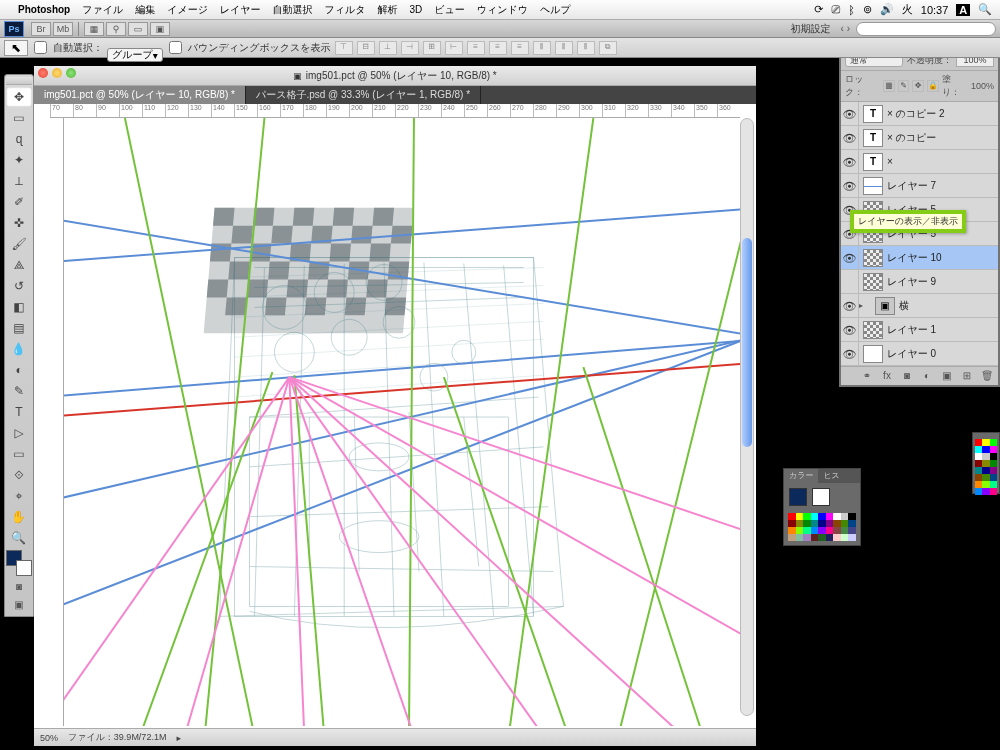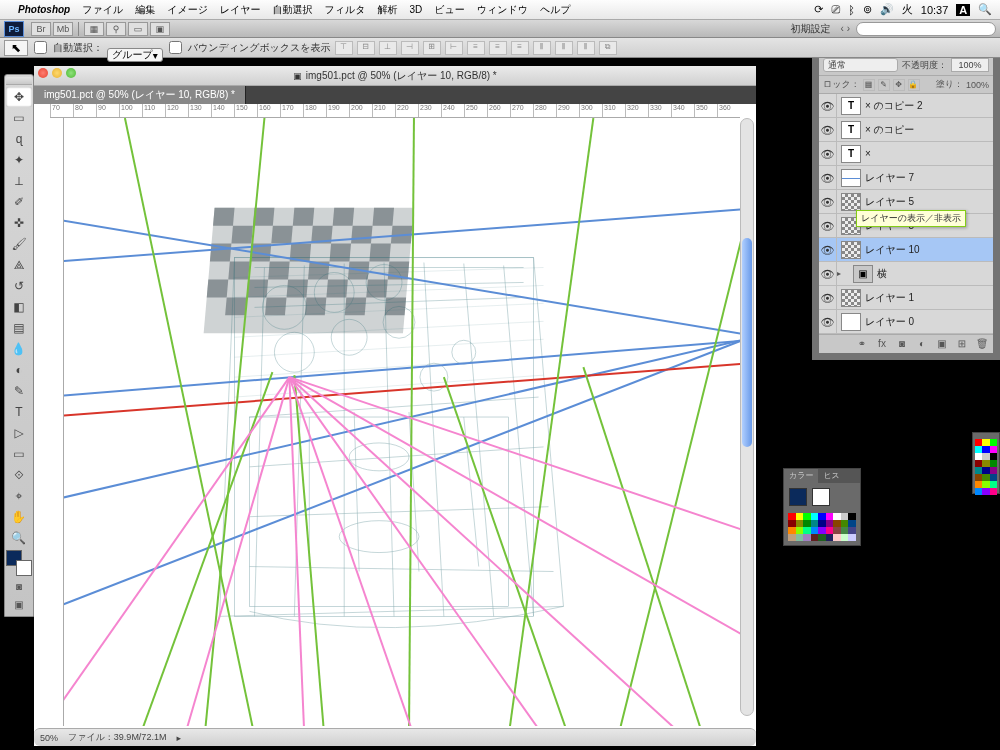--- a/index.html
+++ b/index.html
@@ -1,20 +1,20 @@
 <!DOCTYPE html>
 <html><head>
 <meta charset="utf-8">
 <style>
 * { box-sizing: border-box; margin: 0; padding: 0; }
 body { font-family: "Lucida Grande", -apple-system, sans-serif; font-size: 10px; background: #000; width: 1000px; height: 750px; overflow: hidden; position: relative; }
 
 .menubar { position: absolute; top: 0; left: 0; right: 0; height: 20px; background: linear-gradient(#fdfdfd, #e8e8e8); display: flex; align-items: center; padding: 0 8px; border-bottom: 1px solid #aaa; z-index: 100; }
 .menubar .apple { font-size: 14px; margin-right: 10px; }
-.menubar .app { font-weight: bold; margin-right: 12px; font-style: italic; }
+.menubar .app { font-weight: bold; margin-right: 12px; }
 .menubar .item { margin-right: 12px; }
 .menubar .status { margin-left: auto; display: flex; align-items: center; gap: 8px; }
 .menubar .status span { font-size: 11px; }
 .menubar .ablack { background: #000; color: #fff; padding: 0 3px; font-weight: bold; font-size: 12px; }
 
 .ps-toolbar { position: absolute; top: 20px; left: 0; right: 0; height: 18px; background: linear-gradient(#d8d8d8, #b8b8b8); border-bottom: 1px solid #888; display: flex; align-items: center; padding: 0 4px; z-index: 90; }
 .ps-icon { width: 20px; height: 16px; background: #0e1c3b; border: 1px solid #5b8dd8; color: #6cb5ff; font-size: 9px; font-weight: bold; text-align: center; line-height: 14px; margin-right: 6px; }
 .ps-toolbar .tb-icon { width: 20px; height: 14px; margin: 0 1px; border: 1px solid #999; background: #e0e0e0; font-size: 9px; text-align: center; line-height: 12px; color: #555; }
 .ps-toolbar .sep { width: 1px; height: 14px; background: #888; margin: 0 4px; }
 .ps-toolbar .right { margin-left: auto; display: flex; align-items: center; gap: 6px; }
@@ -49,44 +49,44 @@
 .dot.g { background: radial-gradient(#8fe27c, #4db832); }
 .doc-titlebar { height: 20px; background: linear-gradient(#ebebeb, #d0d0d0); border-bottom: 1px solid #aaa; display: flex; align-items: center; justify-content: center; font-size: 10px; color: #333; position: relative; }
 .ruler-h { position: absolute; top: 38px; left: 16px; right: 16px; height: 14px; background: #fff; border-bottom: 1px solid #aaa; font-size: 7px; color: #777; display: flex; overflow: hidden; }
 .ruler-h span { width: 25px; border-left: 1px solid #bbb; padding-left: 1px; }
 .ruler-v { position: absolute; top: 52px; left: 16px; width: 14px; bottom: 20px; background: #fff; border-right: 1px solid #aaa; }
 .canvas { position: absolute; top: 52px; left: 30px; right: 16px; bottom: 20px; overflow: hidden; background: #fff; }
 .scrollbar-h { position: absolute; left: 30px; right: 30px; bottom: 4px; height: 14px; background: #e4e4e4; border: 1px solid #bbb; border-radius: 7px; }
 .scrollbar-h .thumb { position: absolute; left: 35%; width: 30%; top: 1px; bottom: 1px; background: linear-gradient(#b0cfff, #6899e8); border-radius: 6px; }
 .scrollbar-v { position: absolute; right: 2px; top: 52px; bottom: 30px; width: 14px; background: #e4e4e4; border: 1px solid #bbb; border-radius: 7px; }
 .scrollbar-v .thumb { position: absolute; top: 20%; height: 35%; left: 1px; right: 1px; background: linear-gradient(90deg, #b0cfff, #6899e8); border-radius: 6px; }
-.statusbar { position: absolute; left: 0; right: 0; bottom: 0; height: 18px; background: linear-gradient(#e8e8e8, #cfcfcf); border-top: 1px solid #aaa; display: flex; align-items: center; padding: 0 6px; font-size: 9px; color: #444; gap: 10px; border-radius: 6px; }
+.statusbar { position: absolute; left: 0; right: 0; bottom: 0; height: 18px; background: linear-gradient(#e8e8e8, #cfcfcf); border-top: 1px solid #aaa; display: flex; align-items: center; padding: 0 6px; font-size: 9px; color: #444; gap: 10px; }
 
 svg.artwork { width: 100%; height: 100%; }
 
-.layers-panel { position: absolute; top: 30px; right: 0; width: 188px; background: #c8c8c8; border: 7px solid #737373; z-index: 85; }
+.layers-panel { position: absolute; top: 30px; right: 0; width: 161px; background: #c8c8c8; border: 2px solid #737373; z-index: 85; }
 .panel-tabs { display: flex; background: #a8a8a8; height: 18px; }
 .panel-tab { padding: 0 10px; font-size: 10px; line-height: 18px; color: #333; }
 .panel-tab.active { background: #c8c8c8; }
 .panel-opts { display: flex; align-items: center; padding: 3px 4px; gap: 4px; font-size: 9px; color: #444; border-bottom: 1px solid #aaa; }
 .panel-opts .select { flex: 1; border: 1px solid #aaa; background: #eee; border-radius: 3px; padding: 0 4px; height: 14px; line-height: 12px; }
 .panel-opts .pct { width: 38px; border: 1px solid #aaa; background: #eee; height: 14px; font-size: 9px; text-align: center; line-height: 12px; }
 .lock-row { display: flex; align-items: center; padding: 2px 4px; gap: 3px; font-size: 9px; color: #555; border-bottom: 1px solid #aaa; }
 .lock-row .ico { width: 12px; height: 12px; border: 1px solid #bbb; font-size: 8px; text-align: center; line-height: 10px; }
 
 .layer-list { max-height: 280px; overflow: hidden; background: #d8d8d8; }
 .layer { display: flex; align-items: center; height: 24px; border-bottom: 1px solid #bbb; background: #d8d8d8; }
 .layer.selected { background: #a6c7f5; }
 .layer .eye { width: 18px; text-align: center; font-size: 11px; color: #333; border-right: 1px solid #bbb; height: 100%; line-height: 24px; }
 .layer .thumb { width: 20px; height: 18px; margin: 0 4px; border: 1px solid #888; background: #fff; font-size: 10px; text-align: center; line-height: 16px; position: relative; overflow: hidden; }
 .layer .thumb.tx { font-weight: bold; }
 .layer .thumb.chk { background-image: linear-gradient(45deg,#888 25%,transparent 25%,transparent 75%,#888 75%),linear-gradient(45deg,#888 25%,#eee 25%,#eee 75%,#888 75%); background-size: 6px 6px; background-position: 0 0,3px 3px; }
 .layer .name { font-size: 10px; color: #222; flex: 1; }
 .layer .tri { width: 12px; font-size: 8px; color: #555; }
-.tooltip { position: absolute; top: 210px; right: 34px; background: #ffffd8; border: 1px solid #84cc16; padding: 1px 4px; font-size: 9px; color: #333; z-index: 200; box-shadow: 1px 1px 3px rgba(0,0,0,.3); }
+.tooltip { position: absolute; top: 210px; right: 34px; background: #ffffd8; border: 4px solid #84cc16; padding: 1px 4px; font-size: 9px; color: #333; z-index: 200; box-shadow: 1px 1px 3px rgba(0,0,0,.3); }
 
 .panel-footer { display: flex; align-items: center; justify-content: flex-end; gap: 6px; padding: 3px 4px; border-top: 1px solid #aaa; background: #c8c8c8; }
 .panel-footer .ico { width: 14px; height: 12px; font-size: 10px; text-align: center; color: #555; }
 
 .color-panel { position: absolute; top: 420px; left: 783px; width: 78px; background: #6a6a6a; border: 1px solid #444; z-index: 70; margin-top: 48px; }
 .color-panel .tabs { display: flex; background: #555; height: 14px; font-size: 8px; color: #ccc; }
 .color-panel .tabs span { padding: 0 5px; line-height: 14px; }
 .color-panel .tabs .act { background: #6a6a6a; }
 .color-panel .body { padding: 4px; }
 .sw-lg { display: inline-block; width: 18px; height: 18px; border: 1px solid #333; margin: 1px; }
@@ -201,20 +201,21 @@
     <div class="dot r"></div>
     <div class="dot y"></div>
     <div class="dot g"></div>
   </div>
   <div class="doc-titlebar">
     <span style="font-size:9px;margin-right:4px">▣</span>
     <span>img501.pct @ 50% (レイヤー 10, RGB/8) *</span>
   </div>
   <div class="doc-tabs">
     <div class="doc-tab active">img501.pct @ 50% (レイヤー 10, RGB/8) *</div>
+    <div class="doc-tab">パース格子.psd @ 33.3% (レイヤー 1, RGB/8) *</div>
   </div>
   <div class="ruler-h" id="rulerh">
       <span>70</span>
       <span>80</span>
       <span>90</span>
       <span>100</span>
       <span>110</span>
       <span>120</span>
       <span>130</span>
       <span>140</span>
@@ -401,20 +402,25 @@
       </div>
       <div class="layer">
         <div class="eye">👁</div>
         <div class="thumb chk"></div>
         <div class="name">レイヤー 5</div>
       </div>
       <div class="layer selected">
         <div class="eye">👁</div>
         <div class="thumb chk"></div>
         <div class="name">レイヤー 10</div>
+      </div>
+      <div class="layer">
+        <div class="eye"></div>
+        <div class="thumb chk"></div>
+        <div class="name">レイヤー 9</div>
       </div>
       <div class="layer">
         <div class="eye">👁</div>
         <div class="tri">▸</div>
         <div class="thumb" style="background: rgb(200, 200, 200);">▣</div>
         <div class="name">横</div>
       </div>
       <div class="layer">
         <div class="eye">👁</div>
         <div class="thumb chk"></div>

